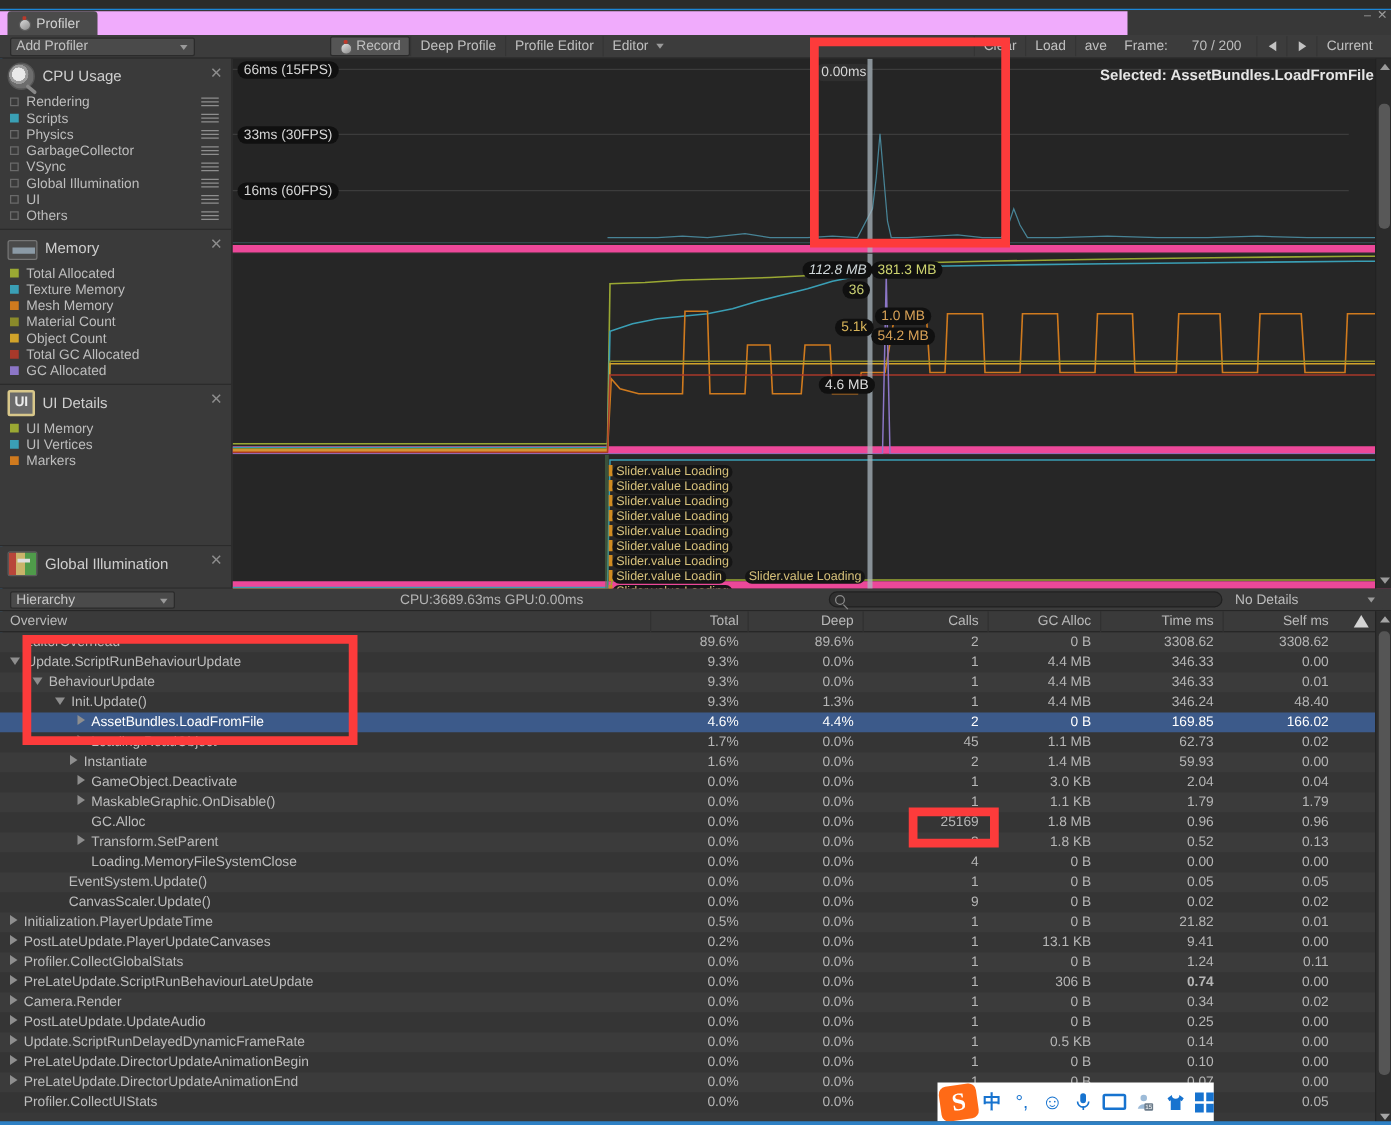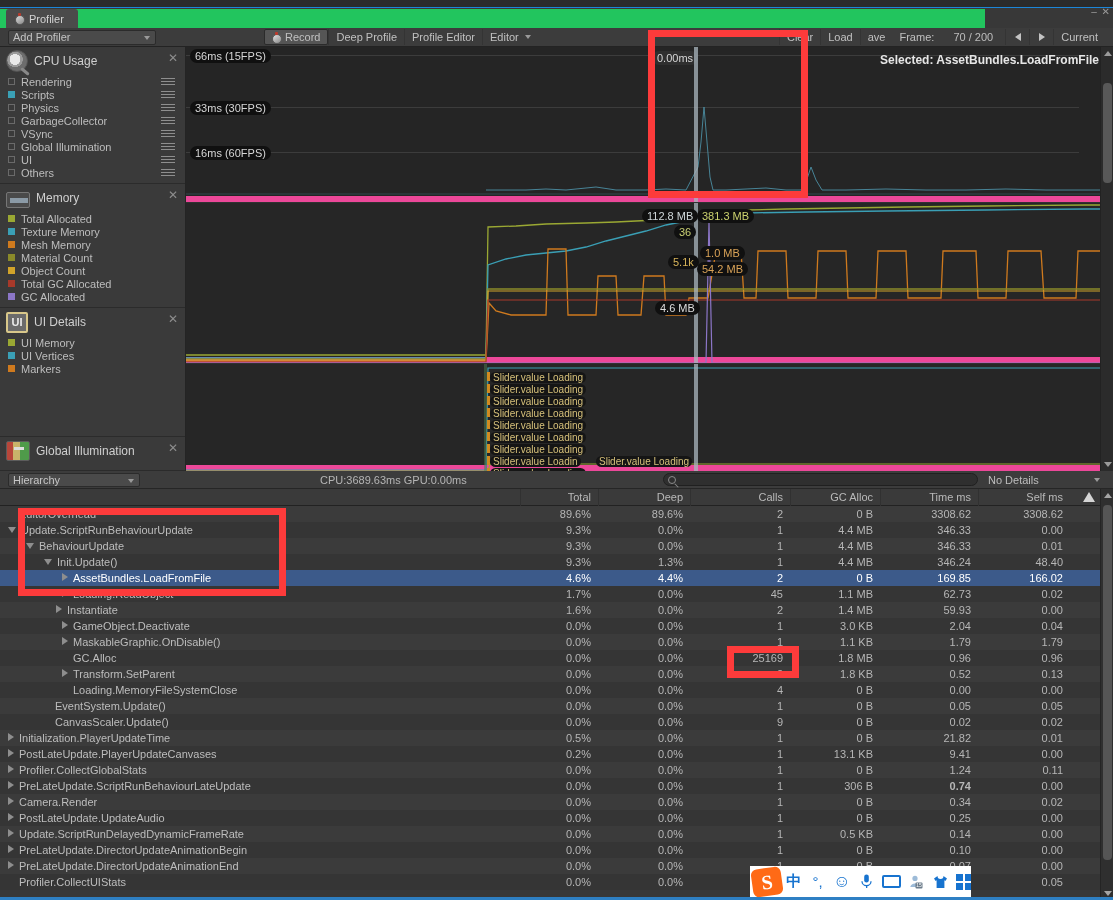--- a/index.html
+++ b/index.html
@@ -11,21 +11,21 @@
     color: #b4b4b4;
     overflow: hidden;
     position: relative;
   }
   .app { position: relative; width: 1113px; height: 900px; background:#383838; }
 
   
   .titlebar-strip { position:absolute; left:0; top:0; width:1113px; height:8px; background:#2b2b2b; border-bottom:1px solid #1c86d8; }
   .winbtns { position:absolute; right:2px; top:6px; font-size:10px; color:#999; letter-spacing:1px; }
 
-  .tabrow { position:absolute; left:0; top:9px; width:985px; height:19px; background:#22c55e; }
+  .tabrow { position:absolute; left:0; top:9px; width:902px; height:19px; background:#f0abfc; }
   .tab {
     position:absolute; left:6px; top:0; height:19px; padding:0 14px 0 8px;
     background:#4b4b4b; border-top-left-radius:3px; border-top-right-radius:3px;
     display:flex; align-items:center; gap:5px; color:#d2d2d2; font-size:11px;
   }
   .tab-icon { width:10px; height:11px; position:relative; }
   .tab-icon::before{ content:""; position:absolute; left:1px; top:2px; width:8px; height:8px; border-radius:50%; background:linear-gradient(145deg,#d9d9d9,#8a8a8a); border:1px solid #5a5a5a; }
   .tab-icon::after{ content:""; position:absolute; left:4px; top:0px; width:3px; height:3px; background:#b83b2d; border-radius:1px; }
 
   
@@ -67,21 +67,21 @@
   .grip i { display:block; height:1px; background:#8e8e8e; margin-bottom:2px; }
 
   
   .graphs { position:absolute; left:186px; top:47px; width:927px; height:424px; background:#313131; overflow:hidden;}
   .gsec { position:absolute; left:0; width:927px; border-bottom:6px solid #ec4899; }
   .cpu-graph { top:0; height:155px; background:#252525; }
   .mem-graph { top:156px; height:160px; background:#262626; }
   .ui-graph  { top:317px; height:107px; background:#262626; }
   .gridline { position:absolute; left:0; width:893px; height:1px; background:#3c3c3c; }
   .glabel { position:absolute; background:#101010; color:#d6d6d6; font-size:11px; padding:1px 5px; border-radius:7px; white-space:nowrap; }
-  .glabel.memw { color:#cfd7d9; }
+  .glabel.memw { color:#cfd7d9;font-style:italic; }
   .playhead { position:absolute; top:0; width:4px; background:#a9b6bd; opacity:.75; }
   .marker-row { position:absolute; left:4px; font-size:10px; color:#d6c07a; background:#151515; padding:0 3px; border-radius:6px; white-space:nowrap;}
   .marker-tick { position:absolute; width:3px; height:9px; background:#d08b20; }
   .sel-label { position:absolute; right:14px; top:6px; font-size:12px; font-weight:bold; color:#e6e6e6; }
   .gscroll { position:absolute; right:0; top:0; width:13px; height:424px; background:#2b2b2b; border-left:1px solid #222;}
   .gscroll .thumb{ position:absolute; left:2px; top:36px; width:9px; height:100px; background:#585858; border-radius:4px;}
   .gscroll .up, .gscroll .dn{ position:absolute; left:3px; width:0;height:0;border-left:4px solid transparent;border-right:4px solid transparent;}
   .gscroll .up{ top:4px; border-bottom:5px solid #9a9a9a;}
   .gscroll .dn{ bottom:4px; border-top:5px solid #9a9a9a;}
 
@@ -442,20 +442,21 @@
       <span class="search-ic"></span>
       <input style="background: transparent; border: none; outline: none; color: rgb(207, 207, 207); font-size: 11px; width: 280px; font-family: &quot;Liberation Sans&quot;, sans-serif;" placeholder="">
     </div>
     <div class="nodetails">
       <span>No Details</span>
       <span class="car"></span>
     </div>
   </div>
 
   <div class="colhead">
+    <div class="cell name" style="left:0;width:520px">Overview</div>
     <div class="cell" style="left:520px;width:78px">Total</div>
     <div class="cell" style="left:598px;width:92px">Deep</div>
     <div class="cell" style="left:690px;width:100px">Calls</div>
     <div class="cell" style="left:790px;width:90px">GC Alloc</div>
     <div class="cell" style="left:880px;width:98px">Time ms</div>
     <div class="cell" style="left:978px;width:92px">Self ms</div>
     <div class="sorttri" style="right:18px"></div>
   </div>
 
   <div class="tbody" id="tbody">

